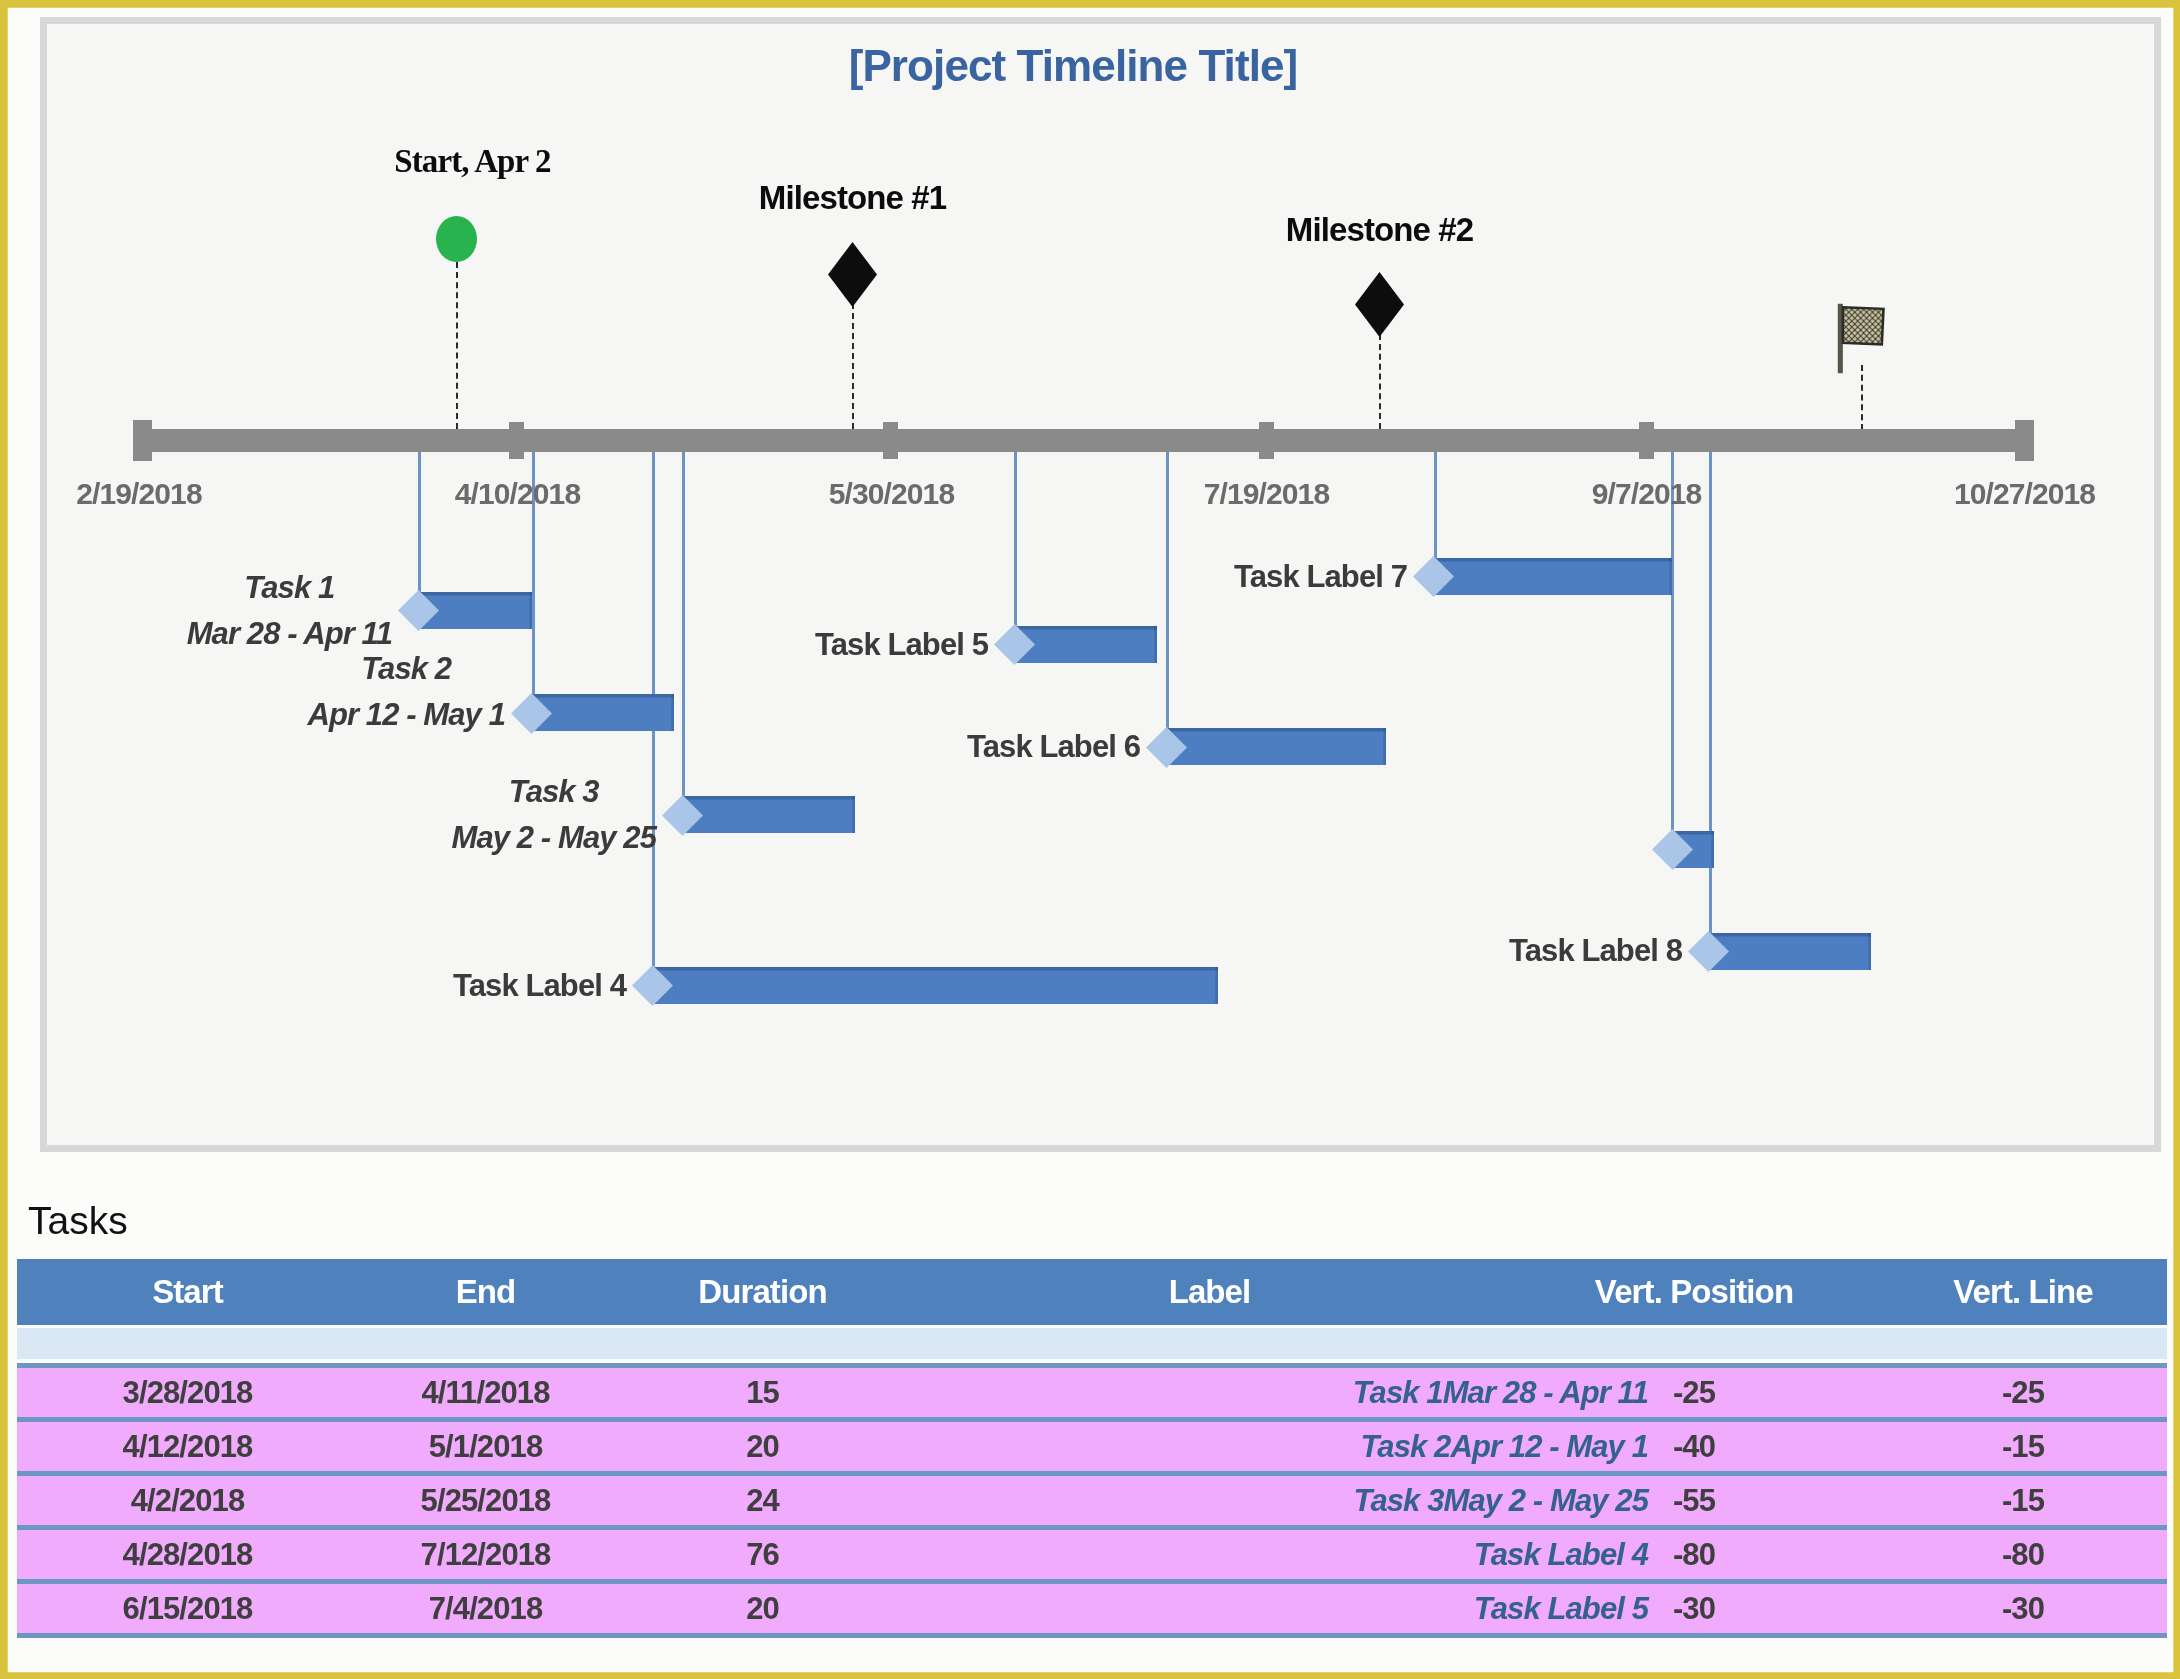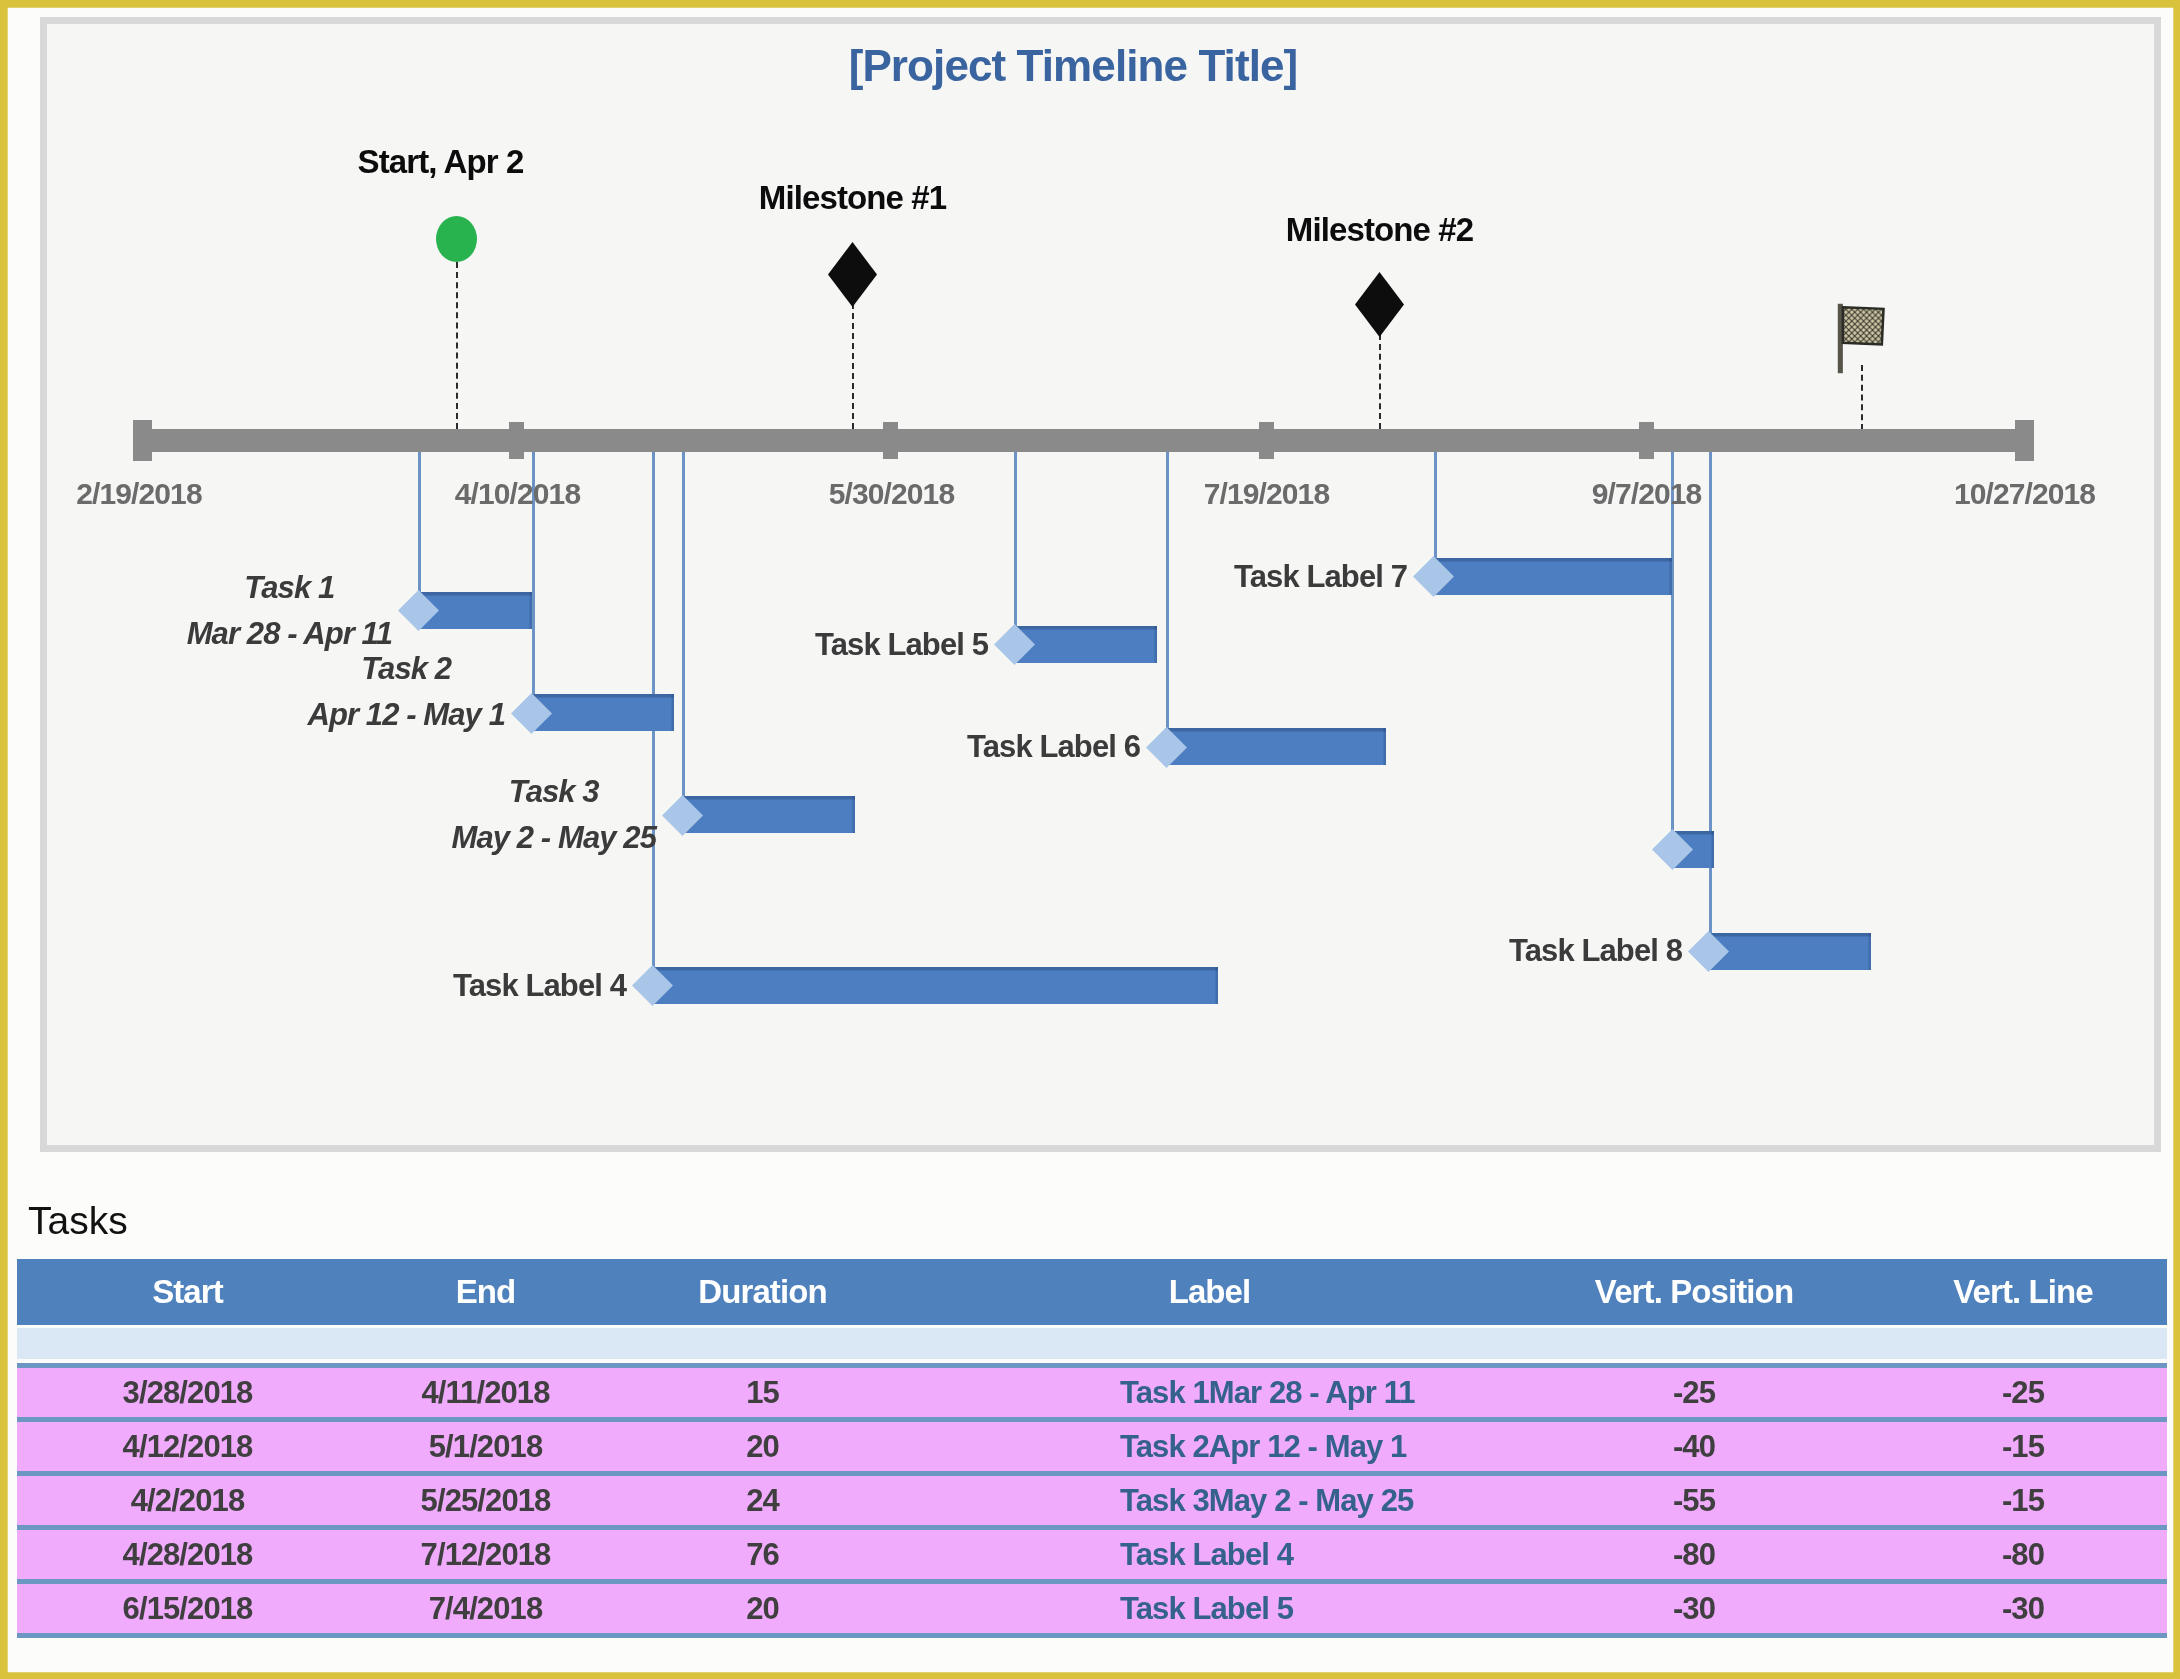--- a/index.html
+++ b/index.html
@@ -67,21 +67,21 @@
   }
   .tbl-band{height:31px;background:#dae7f4;margin-top:3.4px;}
   .tbl-topline{height:5.1px;background:#6d97c3;margin-top:3.4px;}
   .tbl-row{
     position:relative;height:49px;border-bottom:5.1px solid #6d97c3;background:#f0abfc;
   }
   .tbl-row .cell{
     position:absolute;top:0;height:49px;line-height:49px;text-align:center;
     font-size:31px;font-weight:bold;color:#3f3f3f;letter-spacing:-0.9px;
   }
-  .tbl-row .cell.lbl{text-align:left;color:#35618f;}
+  .tbl-row .cell.lbl{text-align:right;color:#35618f;font-style:italic;}
   .c-start{left:34px;width:273px;}
   .c-end{left:332px;width:273px;}
   .c-dur{left:622px;width:247px;}
   .c-label-h{left:937px;width:511px;}
   .c-label{left:1103px;width:528px;}
   .c-vpos{left:1549px;width:256px;}
   .c-vline{left:1878px;width:256px;}
 </style>
 </head>
 <body>
@@ -139,21 +139,21 @@
       <span>Task 3</span>
       <span>May 2 - May 25</span>
     </div>
   </div>
   <div class="abs task-label" style="left:149px;top:963px;">Task Label 4</div>
   <div class="abs task-label" style="left:511px;top:622px;">Task Label 5</div>
   <div class="abs task-label" style="left:663px;top:724px;">Task Label 6</div>
   <div class="abs task-label" style="left:930px;top:554px;">Task Label 7</div>
   <div class="abs task-label" style="left:1205px;top:928px;">Task Label 8</div>
 
-  <div class="abs ms-label" style="left:185px;top:143px;">Start, Apr 2</div>
+  <div class="abs ms-label" style="left:217px;top:143px;font-family:Liberation Serif, serif;">Start, Apr 2</div>
   <div class="abs dash-line" style="left:456px;top:262px;height:167px;"></div>
   <div class="abs start-circle" style="left:436px;top:216px;"></div>
 
   <div class="abs ms-label" style="left:597px;top:179px;">Milestone #1</div>
   <div class="abs dash-line" style="left:852px;top:303px;height:126px;"></div>
   <div class="abs ms-diamond" style="left:828px;top:242px;"></div>
 
   <div class="abs ms-label" style="left:1124px;top:211px;">Milestone #2</div>
   <div class="abs dash-line" style="left:1379px;top:334px;height:95px;"></div>
   <div class="abs ms-diamond" style="left:1355px;top:272px;"></div>

